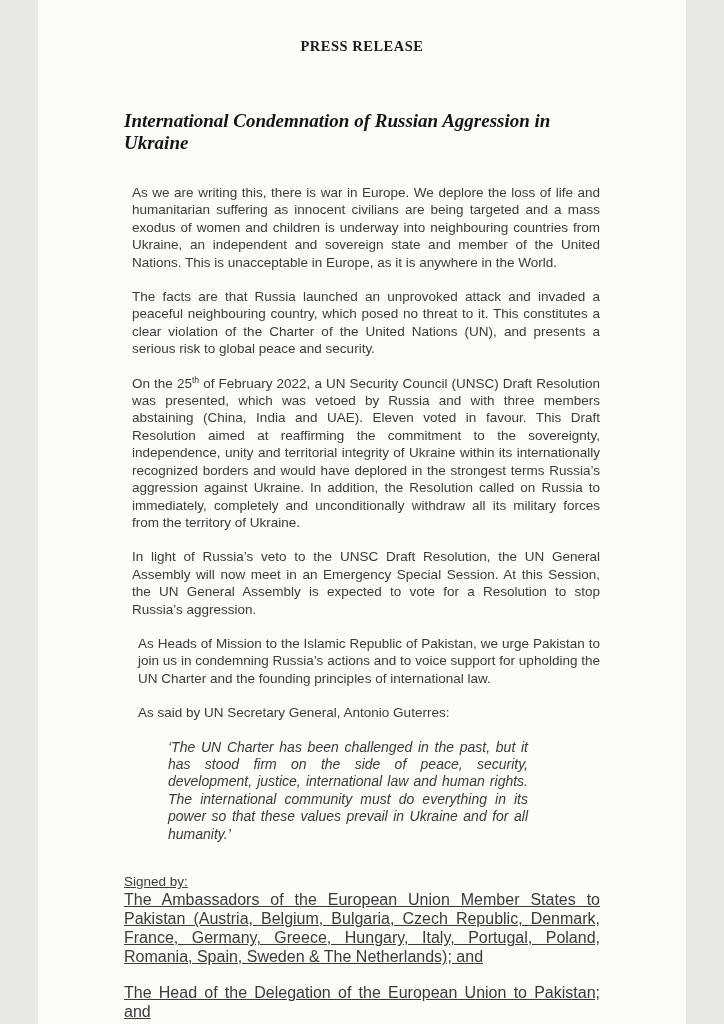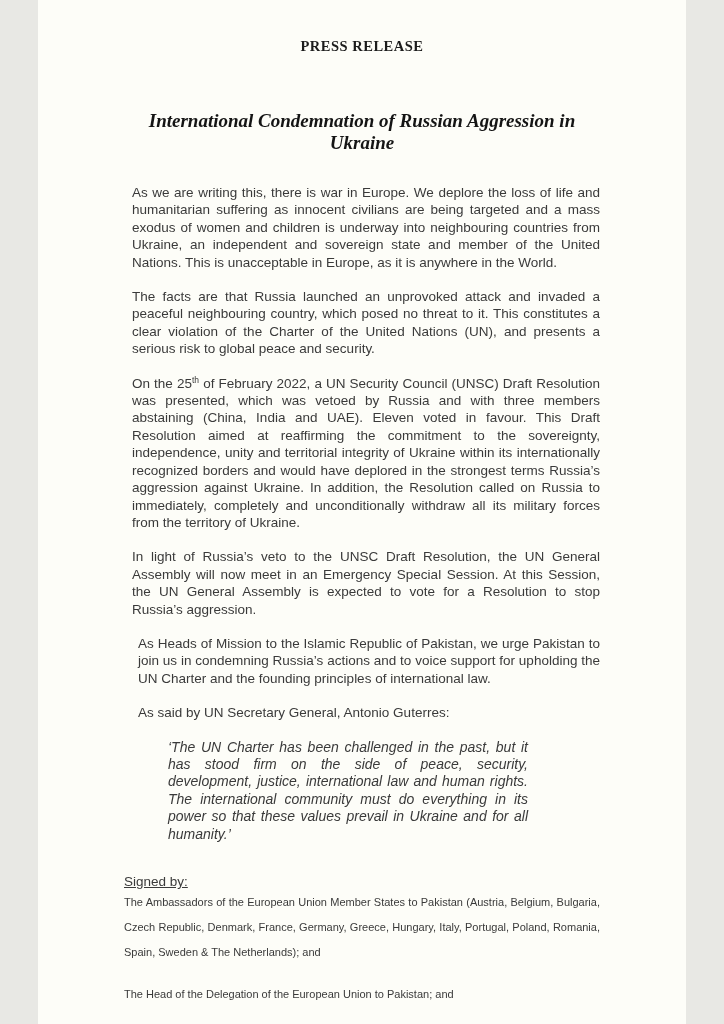--- a/index.html
+++ b/index.html
@@ -26,21 +26,21 @@
     letter-spacing: 0.5px;
     text-align: center;
     color: #1c1c1c;
     margin: 0;
   }
   .doc-title {
     font-family: "Liberation Serif", serif;
     font-weight: bold;
     font-style: italic;
     font-size: 19px;
-    text-align: center;
+    text-align: left;
     color: #141414;
     margin: 55px 0 30px 0;
   }
   .para {
     font-size: 13.5px;
     line-height: 17.4px;
     text-align: justify;
     margin: 0 0 17px 8px;
   }
   .para.indent-sm {
@@ -58,24 +58,25 @@
     text-align: justify;
     margin: 0 72px 30px 44px;
   }
   .signed-label {
     font-size: 13.5px;
     line-height: 17.4px;
     text-decoration: underline;
     margin: 13px 0 0 0;
   }
   .signed-para {
-    font-size: 11px;
-    line-height: 25px;
+    font-size: 16px;
+    line-height: 19px;
     text-align: justify;
     margin: 0 0 17px 0;
+    text-decoration: underline;
   }
 </style>
 </head>
 <body>
 
 <div class="page">
 
   <div class="kicker">PRESS RELEASE</div>
 
   <div class="doc-title">International Condemnation of Russian Aggression in Ukraine</div>

